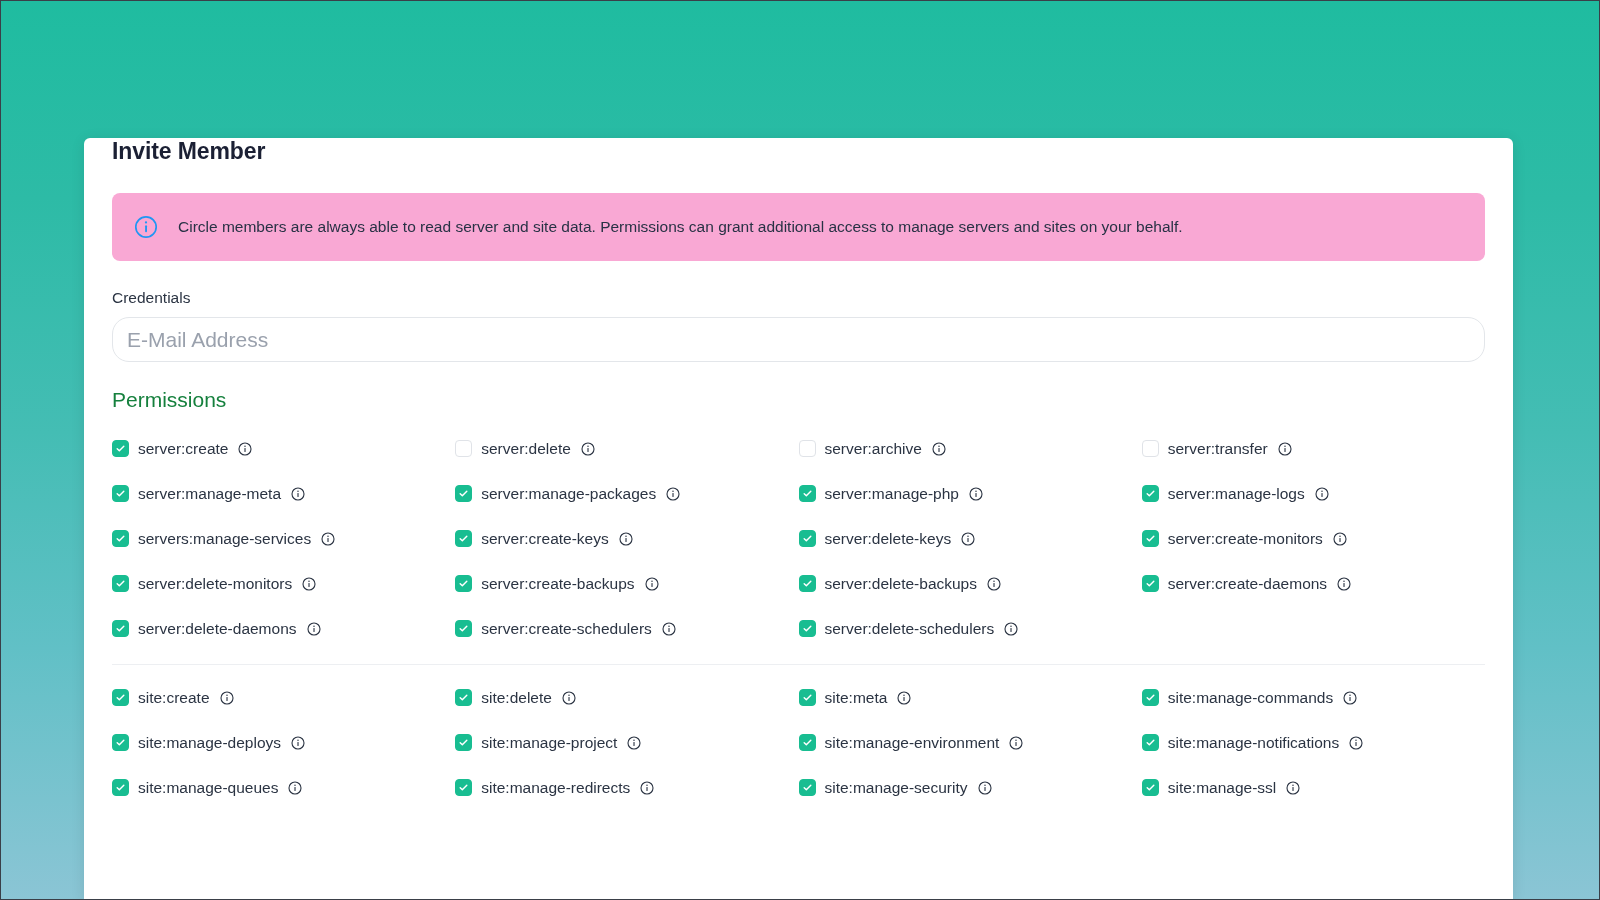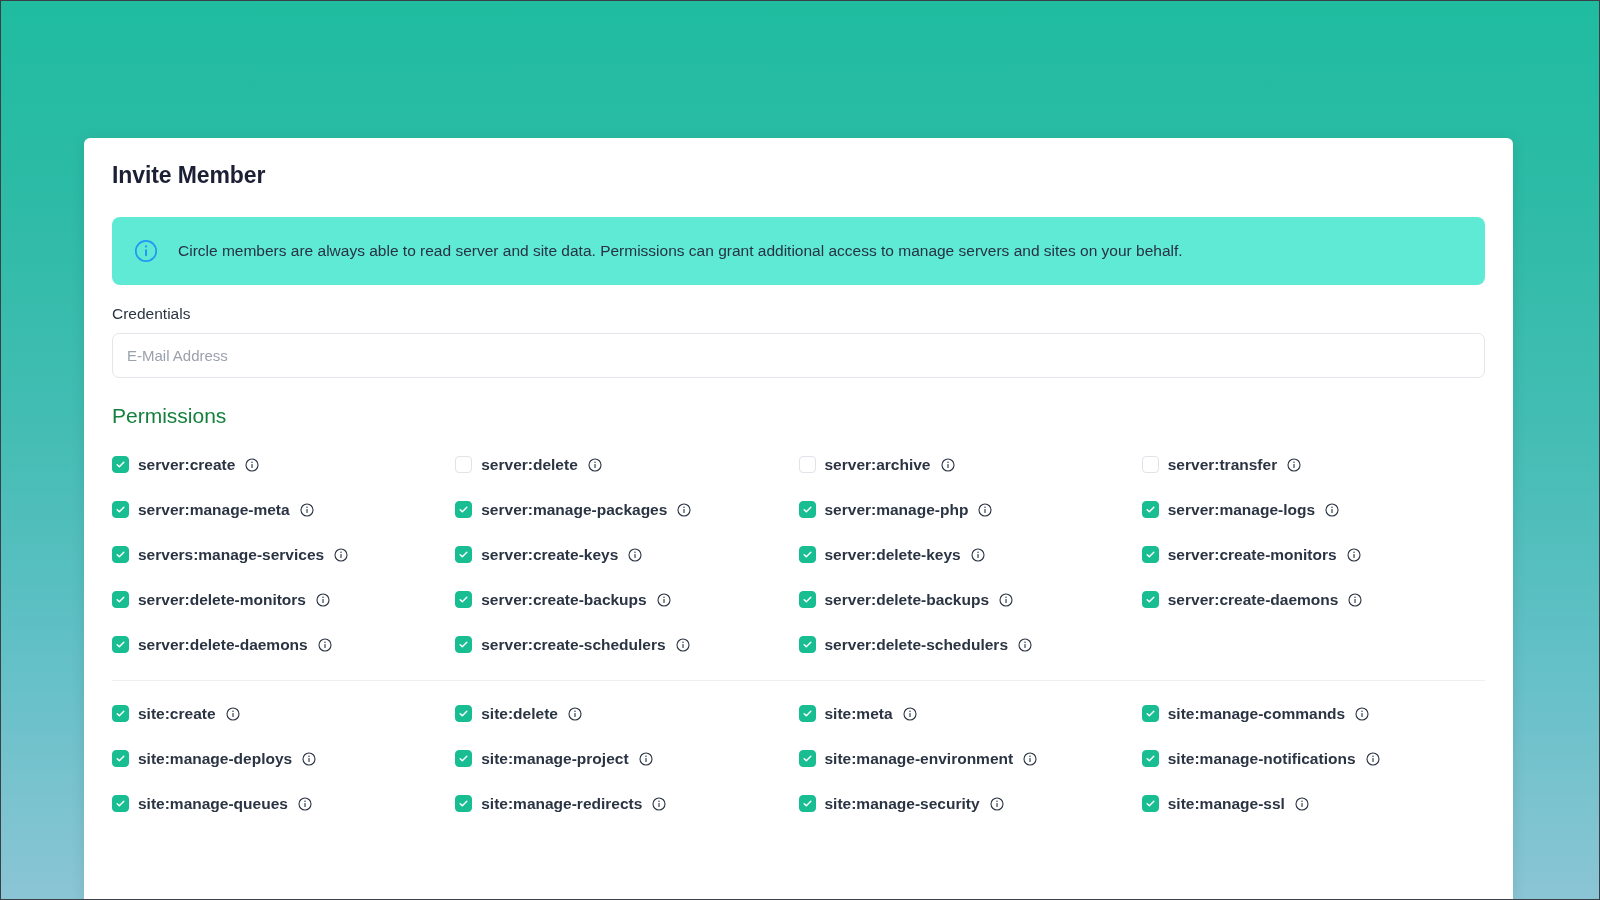--- a/index.html
+++ b/index.html
@@ -37,28 +37,27 @@
     box-shadow: 0 2px 14px rgba(0,0,0,0.10);
     padding: 0 28px;
     overflow: hidden;
   }
 
   .card-title {
     font-size: 23px;
     font-weight: bold;
     color: #1b2034;
     letter-spacing: -0.1px;
-    padding-top: 24px;
     padding-bottom: 0;
   }
 
   
   .info-banner {
     margin-top: 28px;
-    background: #5eead4;
+    background: #f9a8d4;
     border-radius: 8px;
     display: flex;
     align-items: center;
     gap: 20px;
     padding: 20px 22px;
     min-height: 68px;
   }
 
   .info-icon {
     flex: 0 0 auto;
@@ -70,33 +69,33 @@
   .info-text {
     font-size: 15.5px;
     color: #283245;
     line-height: 1.35;
   }
 
   
   .field-label {
     font-size: 15.5px;
     color: #2b3443;
-    margin-top: 20px;
+    margin-top: 28px;
     margin-bottom: 10px;
   }
 
   .email-input {
     display: block;
     width: 100%;
     height: 45px;
     border: 1px solid #e3e6ea;
-    border-radius: 7px;
+    border-radius: 17px;
     background: #fff;
     font-family: "Liberation Sans", sans-serif;
-    font-size: 15px;
+    font-size: 21px;
     color: #2b3443;
     padding: 0 14px;
     outline: none;
   }
   .email-input::placeholder { color: #9aa1ad; }
 
   .permissions-label {
     font-size: 21px;
     color: #15803d;
     margin-top: 26px;
@@ -140,21 +139,20 @@
   .cbox .tick {
     display: block;
     width: 11px;
     height: 11px;
   }
 
   .perm-label {
     font-size: 15.5px;
     color: #2b3443;
     white-space: nowrap;
-    font-weight: bold;
   }
 
   .help-icon {
     flex: 0 0 auto;
     width: 14px;
     height: 14px;
     display: block;
     margin-left: 1px;
   }
 

